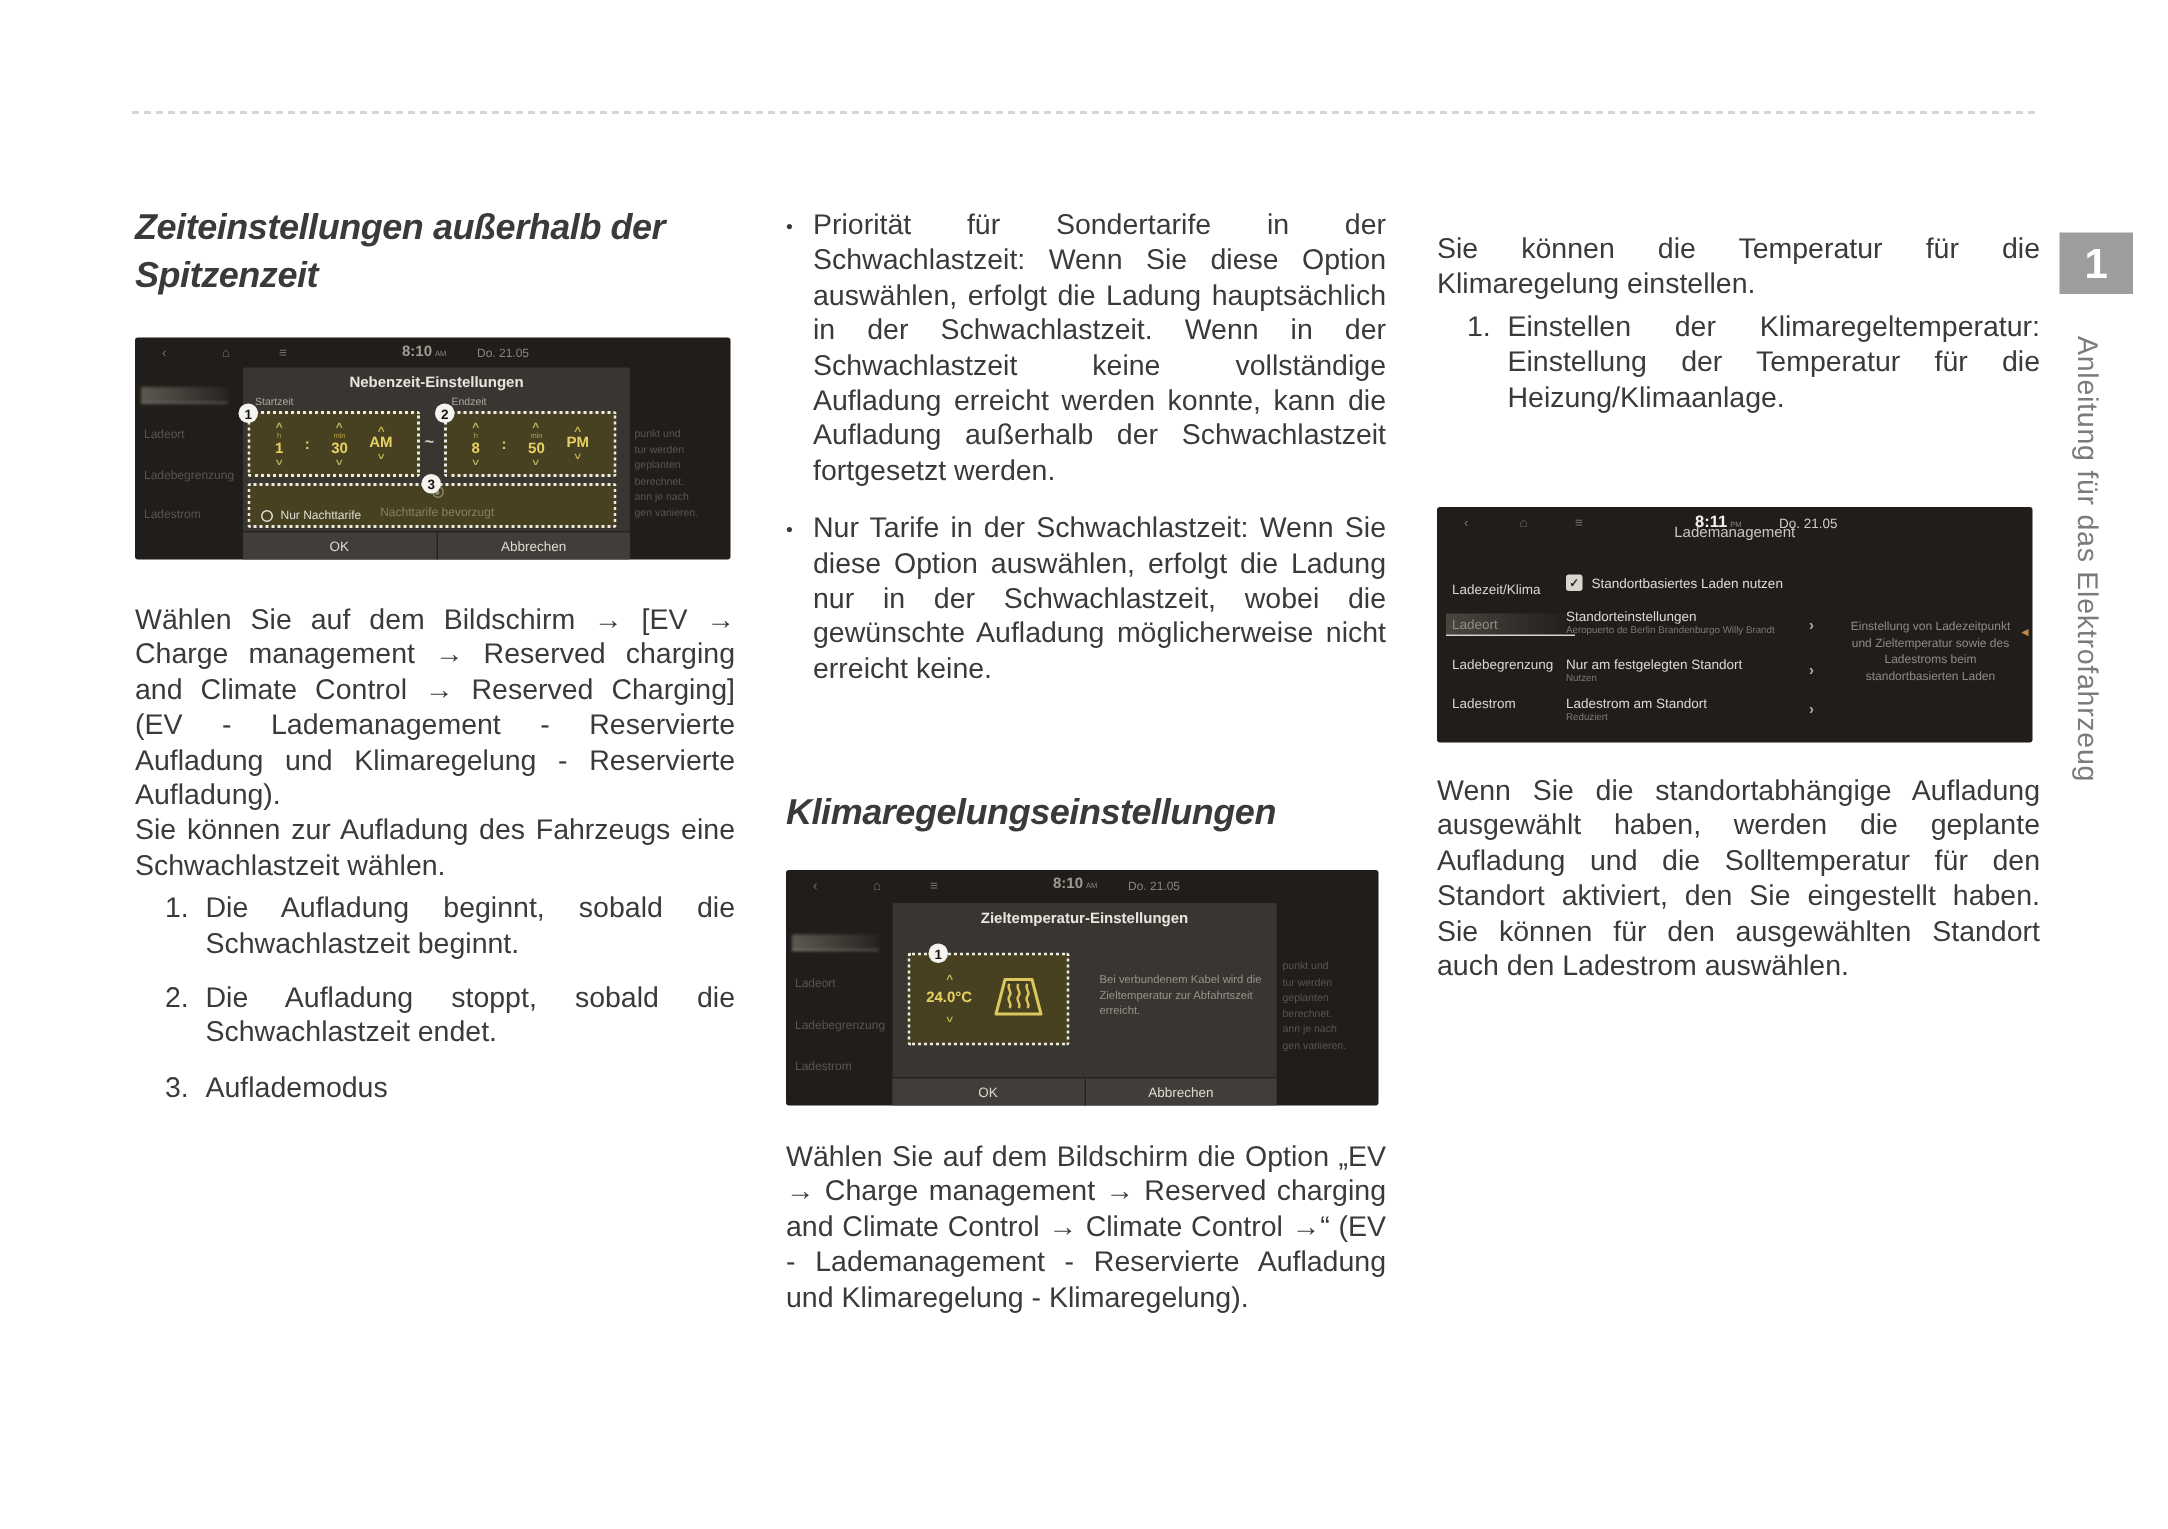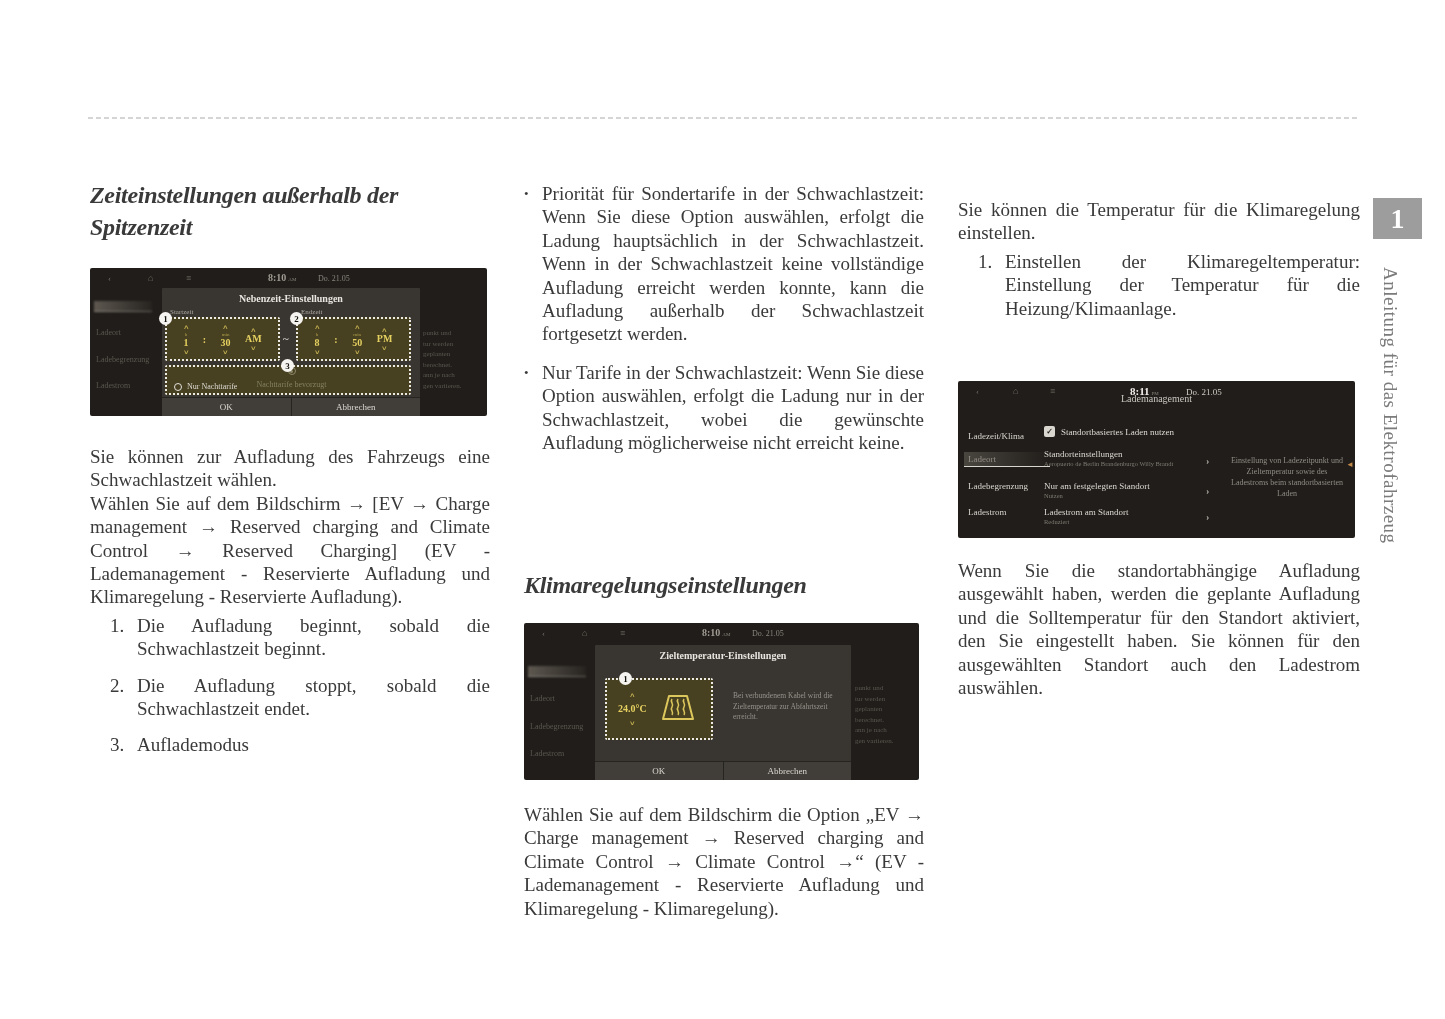--- a/index.html
+++ b/index.html
@@ -1,18 +1,18 @@
 <!DOCTYPE html>
 <html><head>
 <meta charset="utf-8">
 <style>
   * { margin:0; padding:0; box-sizing:border-box; }
   html,body { background:#ffffff; }
   .page { position:relative; width:1445px; height:880px; background:#ffffff; overflow:hidden;
-          font-family:Liberation Serif, serif; color:#3a3a3a;margin-top:43px; }
+          font-family:Liberation Sans, sans-serif; color:#3a3a3a; }
 
   .top-rule { position:absolute; left:88px; top:74px; width:1272px; height:2px;
               background:repeating-linear-gradient(90deg,#d5d5d5 0 5px,transparent 5px 8px); }
 
   .heading { position:absolute; width:400px; font-size:24px; line-height:32px; font-weight:bold;
              font-style:italic; color:#3a3a3a; letter-spacing:-0.3px; }
 
   .body-text { position:absolute; width:400px; font-size:19px; line-height:23.4px; color:#3a3a3a;
                text-align:justify; }
   .body-text p { margin:0; }
@@ -194,22 +194,22 @@
       <div class="co" style="left:119px; top:71px;">3</div>
 
       <div class="dlg-btns">
         <div class="dlg-btn">OK</div>
         <div class="dlg-btn">Abbrechen</div>
       </div>
     </div>
   </div>
 
   <div class="body-text" style="left:90px; top:402px;">
+    <p>Wählen Sie auf dem Bildschirm → [EV → Charge management → Reserved charging and Climate Control → Reserved Charging] (EV - Lademanagement - Reservierte Aufladung und Klimaregelung - Reservierte Aufladung).</p>
     <p>Sie können zur Aufladung des Fahrzeugs eine Schwachlastzeit wählen.</p>
-    <p>Wählen Sie auf dem Bildschirm → [EV → Charge management → Reserved charging and Climate Control → Reserved Charging] (EV - Lademanagement - Reservierte Aufladung und Klimaregelung - Reservierte Aufladung).</p>
     <ol class="plist">
       <li>
           <span class="num">1.</span>
           <span class="txt">Die Aufladung beginnt, sobald die Schwachlastzeit beginnt.</span>
         </li>
       <li>
           <span class="num">2.</span>
           <span class="txt">Die Aufladung stoppt, sobald die Schwachlastzeit endet.</span>
         </li>
       <li>

